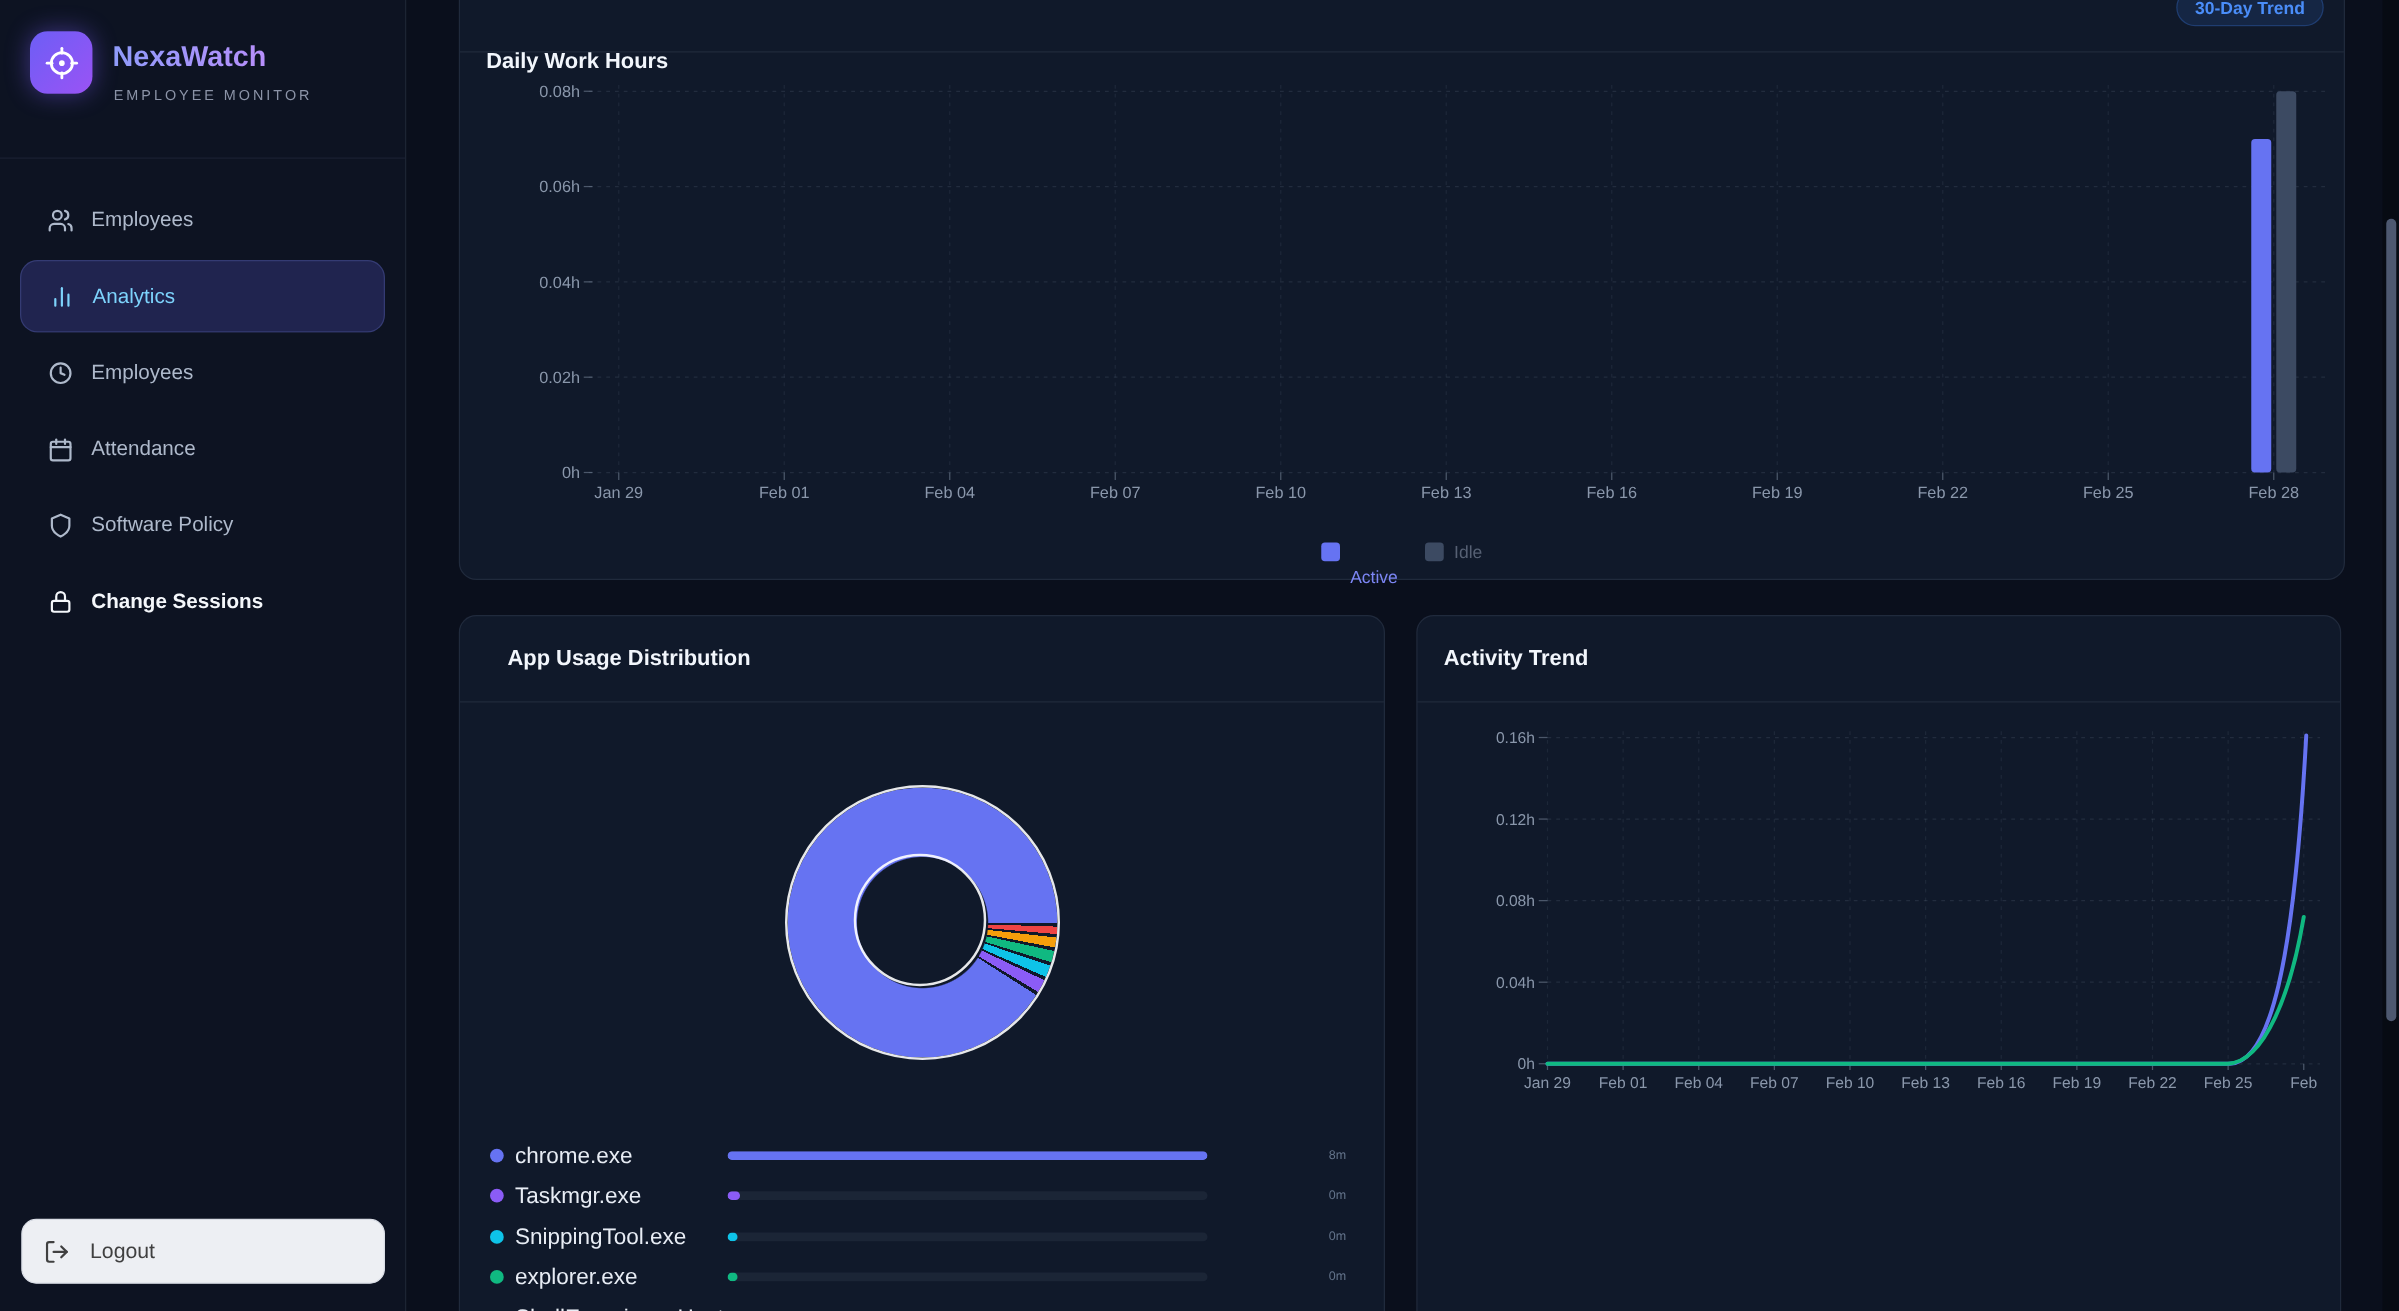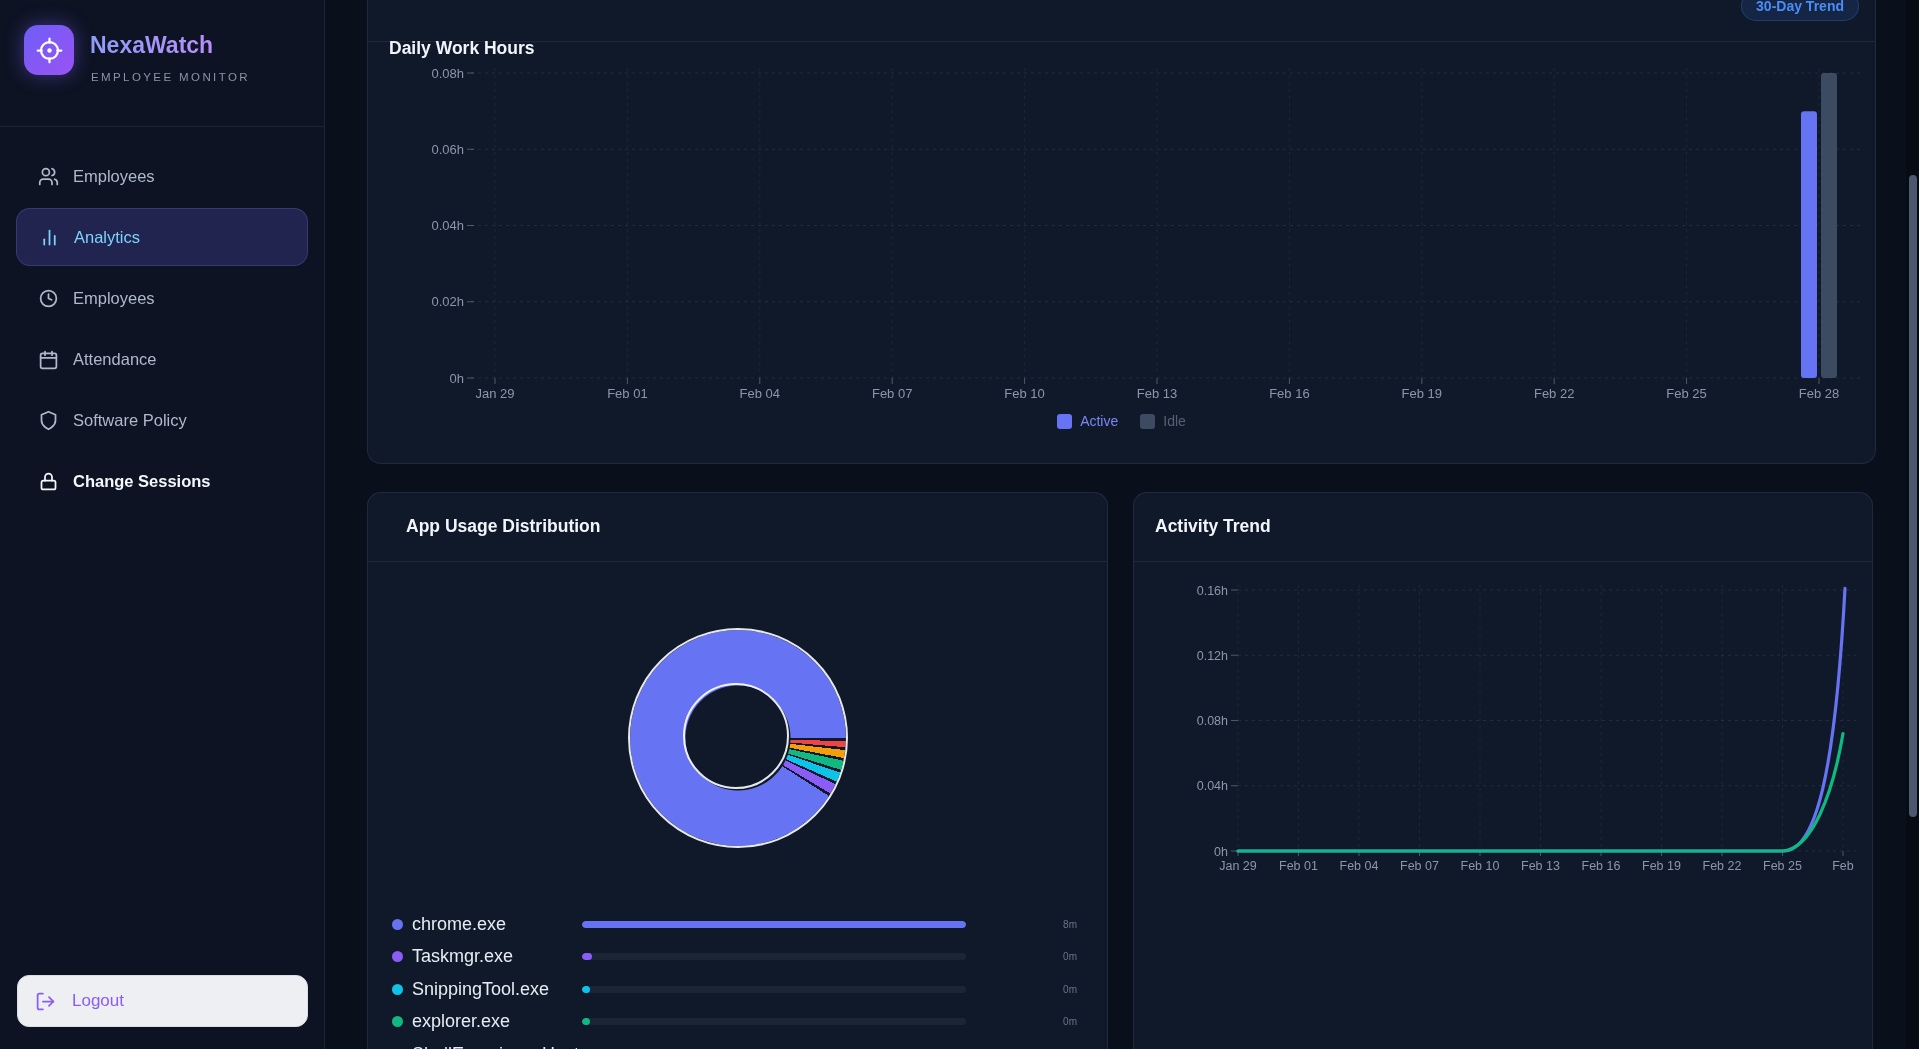--- a/index.html
+++ b/index.html
@@ -20,21 +20,21 @@
     background:linear-gradient(90deg,#8f9bfa,#b78ffb);-webkit-background-clip:text;background-clip:text;color:transparent;}
   .brand-sub{position:absolute;left:91px;top:71px;font-size:11.5px;letter-spacing:2.4px;color:#8b93a7;}
   .nav{position:absolute;left:0;top:144px;width:100%;}
   .nav-item{position:relative;height:58px;margin:3px 16px;display:flex;align-items:center;gap:14px;
     padding-left:22px;border-radius:14px;color:#aeb9cb;font-size:16.5px;cursor:pointer;box-sizing:border-box;}
   .nav-item .nav-ic{display:flex;width:21px;height:21px;}
   .nav-item .nav-ic svg{width:21px;height:21px;}
   .nav-item.active{background:rgba(99,102,241,.22);border:1px solid rgba(129,140,248,.22);color:#7dd3fc;}
   .nav-item.emph{color:#f4f7fb;font-weight:700;}
   .logout{position:absolute;left:17px;top:975px;width:291px;height:52px;background:#edeff3;border-radius:12px;
-    display:flex;align-items:center;gap:16px;padding-left:17px;box-sizing:border-box;color:#8b5cf6;
+    display:flex;align-items:center;gap:16px;padding-left:17px;box-sizing:border-box;color:#404040;
     font-size:17px;cursor:pointer;border:1px solid #d9dde5;}
   .logout svg{width:21px;height:21px;}
   
   .card{position:absolute;background:#10192a;border:1px solid rgba(148,163,184,.13);border-radius:14px;box-sizing:border-box;}
   .card-title{position:absolute;left:21px;font-size:17.5px;font-weight:700;color:#f2f6fc;white-space:nowrap;}
   .divider{position:absolute;left:0;width:100%;height:0;border-top:1px solid rgba(148,163,184,.12);}
   #daily-card{left:367px;top:-25px;width:1509px;height:489px;}
   #daily-card .card-title{top:14px;margin-top:48px;}
   #daily-card .divider{top:65px;}
   .badge{position:absolute;right:16px;top:15px;height:28px;line-height:28px;padding:0 14px;border-radius:999px;
@@ -212,21 +212,21 @@
       <text x="1318.6000000000001" y="422" text-anchor="middle" font-size="13" fill="#8a97ab" font-family="Liberation Sans, sans-serif" font-weight="400">Feb 25</text>
       <line x1="1451" y1="92" x2="1451" y2="402" stroke="rgba(148,163,184,0.10)" stroke-dasharray="3 4"></line>
       <line x1="1451" y1="402" x2="1451" y2="408" stroke="rgba(148,163,184,0.45)"></line>
       <text x="1451" y="422" text-anchor="middle" font-size="13" fill="#8a97ab" font-family="Liberation Sans, sans-serif" font-weight="400">Feb 28</text>
       <rect x="1433" y="135.12499999999994" width="16" height="266.87500000000006" rx="3" fill="#6673f2"></rect>
       <rect x="1453" y="97" width="16" height="305" rx="3" fill="#3c4a62"></rect>
     </svg>
   <div class="legend" id="daily-legend">
       <span class="legend-item">
         <span class="legend-swatch" style="background: rgb(102, 115, 242);"></span>
-        <span style="color: rgb(124, 134, 245);">Active</span>
+        <span style="color: rgb(124, 134, 245); margin-top: 40px;">Active</span>
       </span>
       <span class="legend-item">
         <span class="legend-swatch" style="background: rgb(60, 74, 98);"></span>
         <span style="color: rgb(86, 96, 115);">Idle</span>
       </span>
     </div>
 </section>
 
 <section class="card" id="apps-card">
   <div class="card-title">App Usage Distribution</div>

